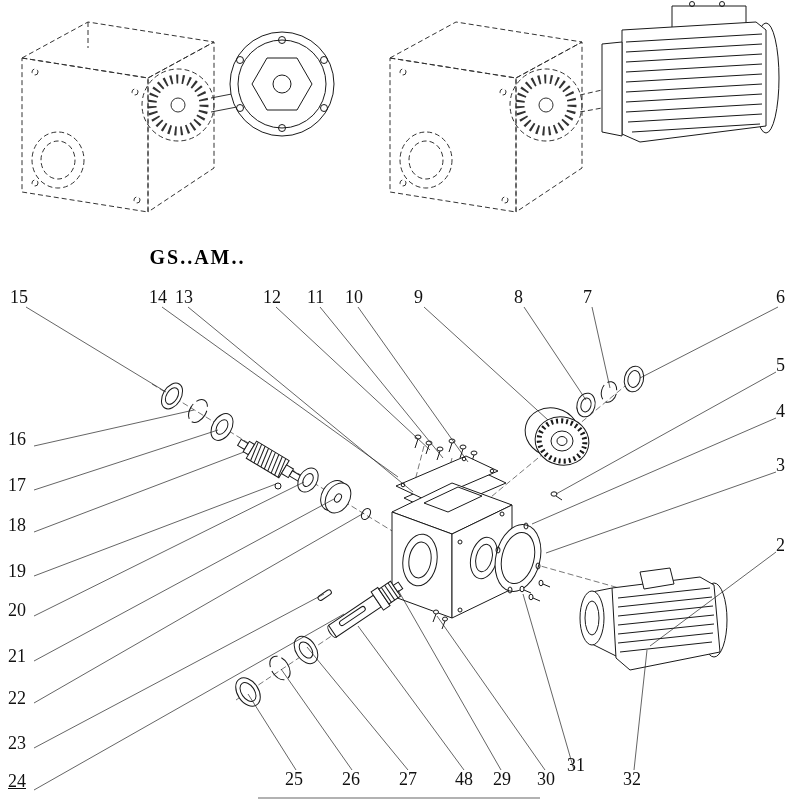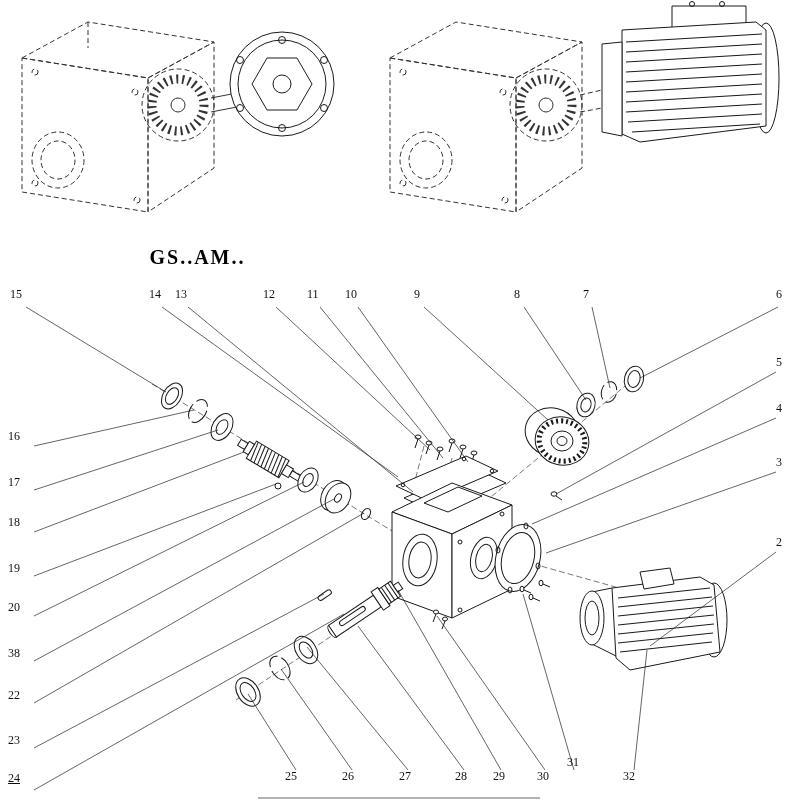--- a/index.html
+++ b/index.html
@@ -4,21 +4,21 @@
 <style>
   html,body{margin:0;padding:0;}
   body{
     width:800px;height:800px;background:#ffffff;
     font-family:"Liberation Serif", serif;
     position:relative;overflow:hidden;
   }
   #canvas{position:relative;width:800px;height:800px;}
   #art{position:absolute;left:0;top:0;}
   .co{
-    position:absolute;font-size:12px;color:#111;line-height:1;
+    position:absolute;font-size:18px;color:#111;line-height:1;
     font-family:"Liberation Serif", serif;user-select:none;
   }
   .model-label{
     position:absolute;font-weight:bold;font-size:20px;color:#000;
     letter-spacing:2px;text-align:center;
     font-family:"Liberation Serif", serif;
   }
 </style>
 </head>
 <body>
@@ -354,27 +354,27 @@
 <div class="co" style="left:776px;top:356px;">5</div>
 <div class="co" style="left:776px;top:402px;">4</div>
 <div class="co" style="left:776px;top:456px;">3</div>
 <div class="co" style="left:776px;top:536px;">2</div>
 
 <div class="co" style="left:8px;top:430px;">16</div>
 <div class="co" style="left:8px;top:476px;">17</div>
 <div class="co" style="left:8px;top:516px;">18</div>
 <div class="co" style="left:8px;top:562px;">19</div>
 <div class="co" style="left:8px;top:601px;">20</div>
-<div class="co" style="left:8px;top:647px;">38</div>
+<div class="co" style="left:8px;top:647px;">21</div>
 <div class="co" style="left:8px;top:689px;">22</div>
 <div class="co" style="left:8px;top:734px;">23</div>
 <div class="co" style="left:8px;top:772px;text-decoration:underline;">24</div>
 
 <div class="co" style="left:285px;top:770px;">25</div>
 <div class="co" style="left:342px;top:770px;">26</div>
 <div class="co" style="left:399px;top:770px;">27</div>
-<div class="co" style="left:455px;top:770px;">28</div>
+<div class="co" style="left:455px;top:770px;">48</div>
 <div class="co" style="left:493px;top:770px;">29</div>
 <div class="co" style="left:537px;top:770px;">30</div>
 <div class="co" style="left:567px;top:756px;">31</div>
 <div class="co" style="left:623px;top:770px;">32</div>
 
 </div>
 
 </body></html>

